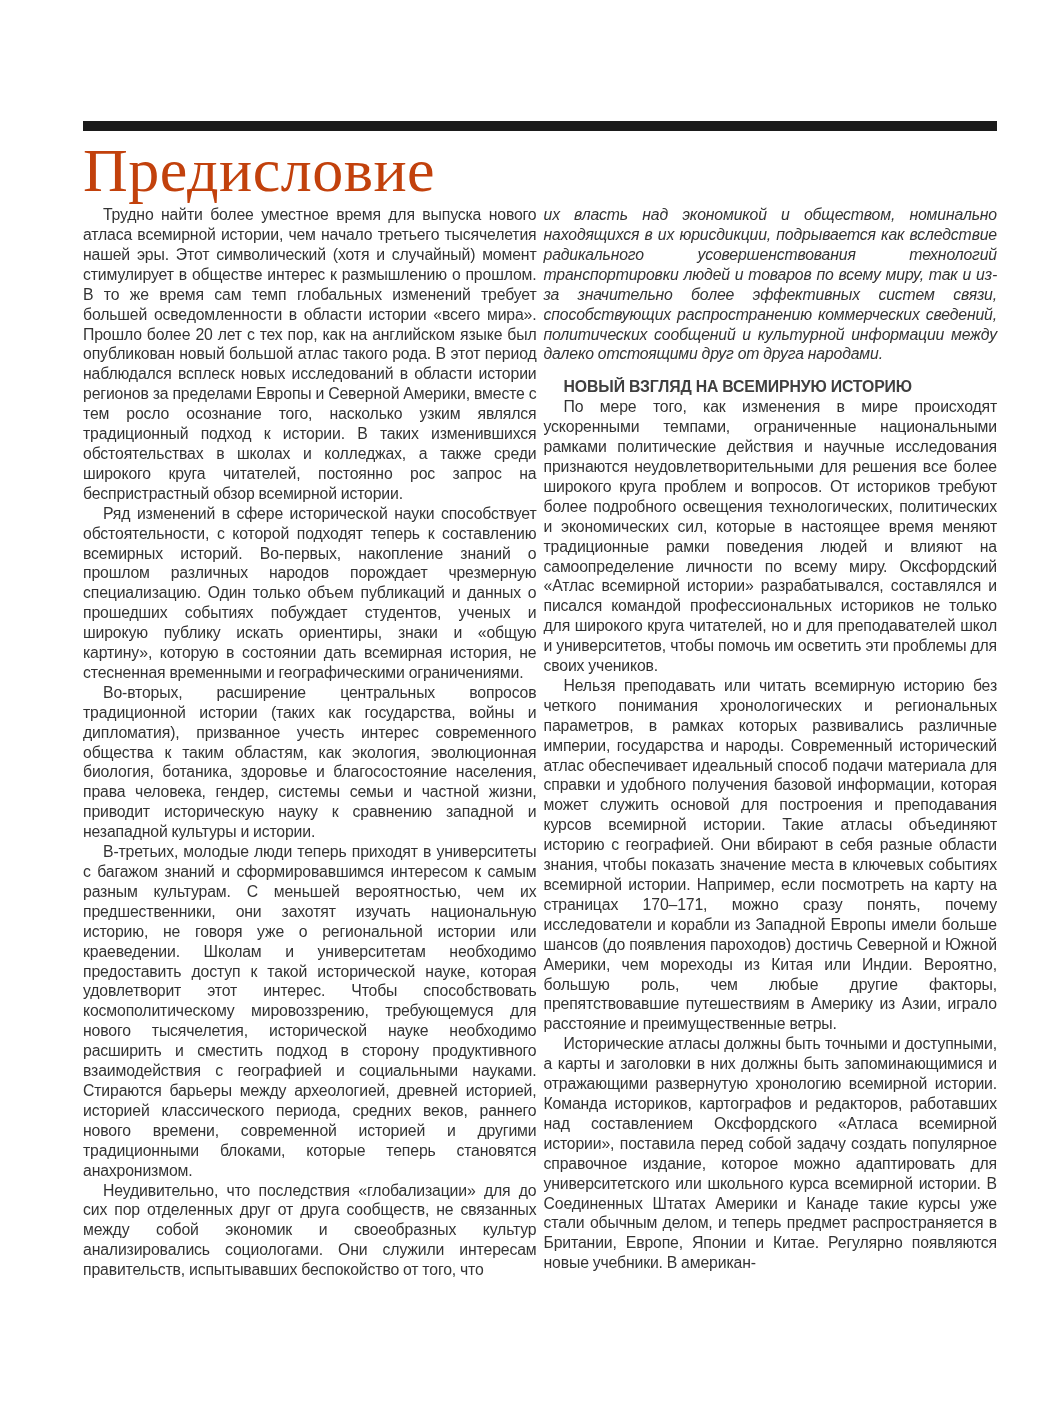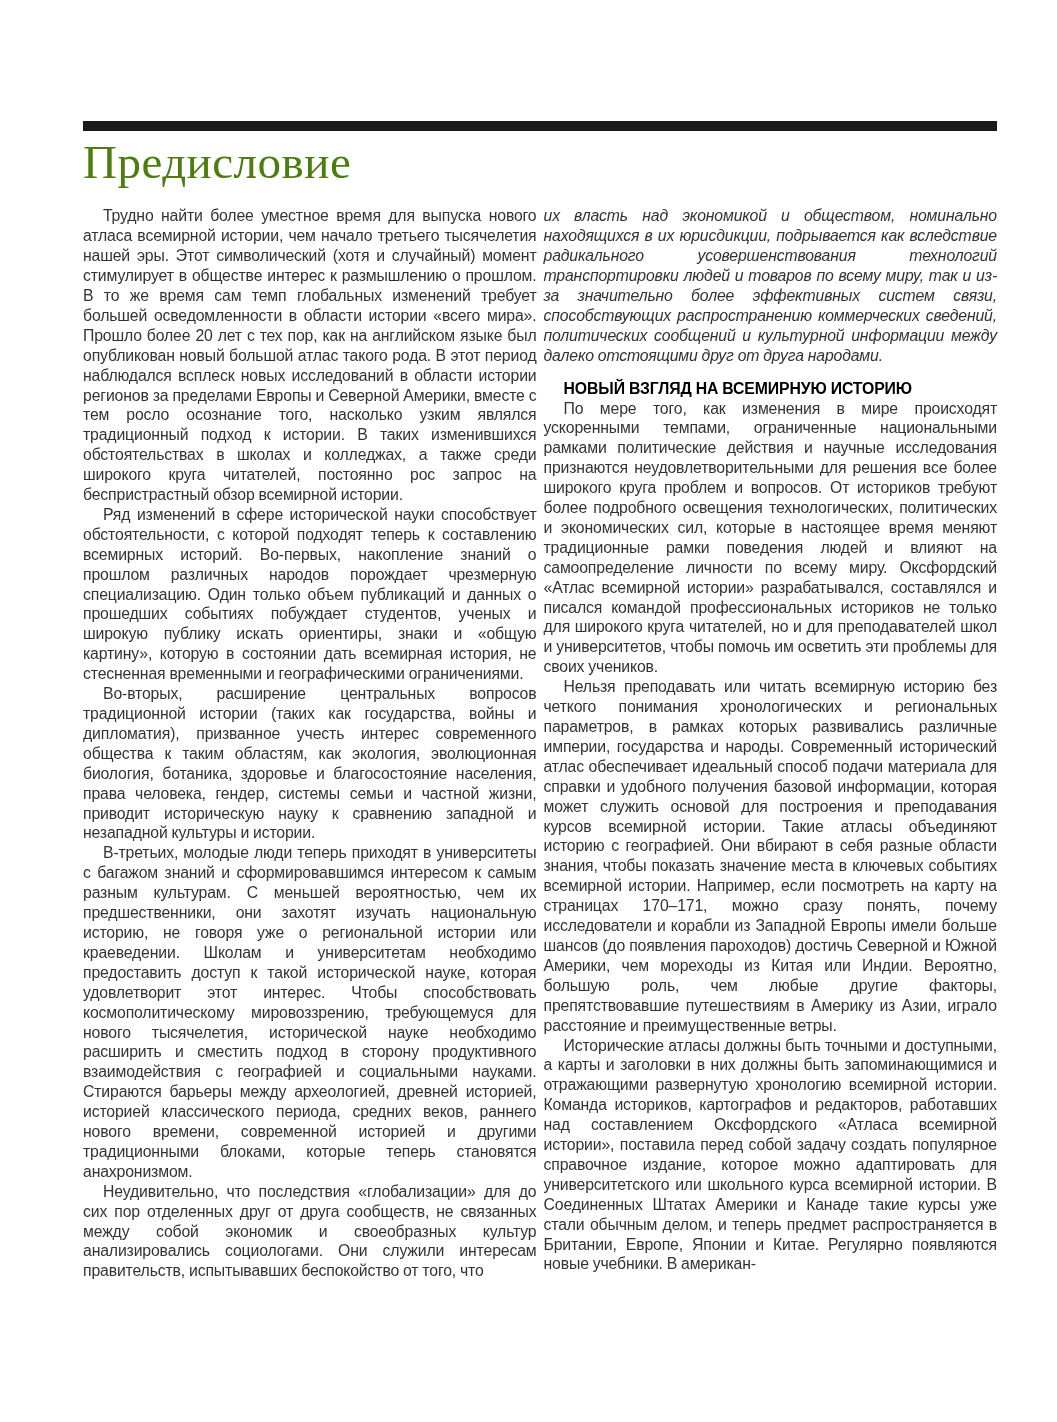--- a/index.html
+++ b/index.html
@@ -22,29 +22,29 @@
   }
   .top-rule {
     width: 914px;
     height: 10px;
     background: #1b1b1b;
   }
   h1.page-title {
     margin: 7px 0 0 0;
     font-family: "Liberation Serif", "DejaVu Serif", serif;
     font-weight: 400;
-    font-size: 47px;
+    font-size: 62px;
     line-height: 1.05;
     letter-spacing: 0.5px;
-    color: #4d7c0f;
+    color: #c2410c;
   }
   .columns {
     display: flex;
     gap: 7px;
-    margin-top: 19px;
+    margin-top: 2px;
     width: 914px;
   }
   .col {
     flex: 1 1 0;
     font-size: 15.8px;
     line-height: 19.9px;
     letter-spacing: -0.15px;
     word-spacing: -0.3px;
     text-align: justify;
   }
@@ -55,21 +55,21 @@
   .col p.noindent {
     text-indent: 0;
     font-style: italic;
   }
   h2.section-heading {
     margin: 13px 0 0 0;
     font-size: 15.8px;
     line-height: 19.9px;
     font-weight: 700;
     letter-spacing: -0.1px;
-    color: #000000;
+    color: #404040;
     text-indent: 20px;
   }
 </style>
 </head>
 <body>
 
 <div class="content">
 
   <div class="top-rule"></div>
 

